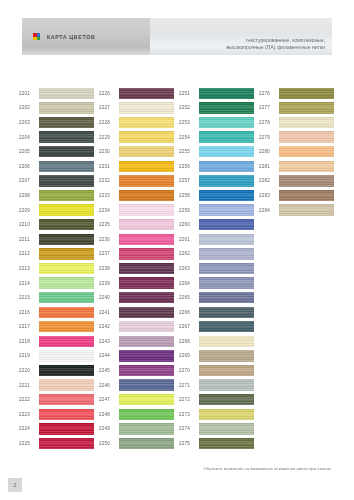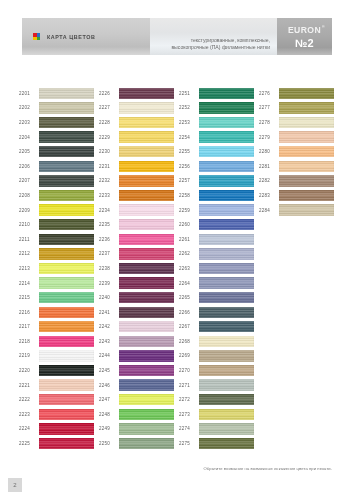--- a/index.html
+++ b/index.html
@@ -80,26 +80,20 @@
     <span class="hdr-left-label">КАРТА ЦВЕТОВ</span>
   </div>
 
   <div class="hdr-mid">
     <div class="hdr-desc">
       <div>текстурированные, комплексные,</div>
       <div>высокопрочные (ПА) филаментные нитки</div>
     </div>
   </div>
 
-  <div class="hdr-right">
-    <div class="brand">
-      <span>EURON</span><sup>®</sup>
-    </div>
-    <div class="brand-no">№2</div>
-  </div>
 
 </div>
 
 <div class="cols" id="cols">
     <div class="col">
       <div class="row">
         <span class="code">2201</span>
         <span class="sw" style="background: rgb(213, 210, 192);"></span>
       </div>
       <div class="row">

